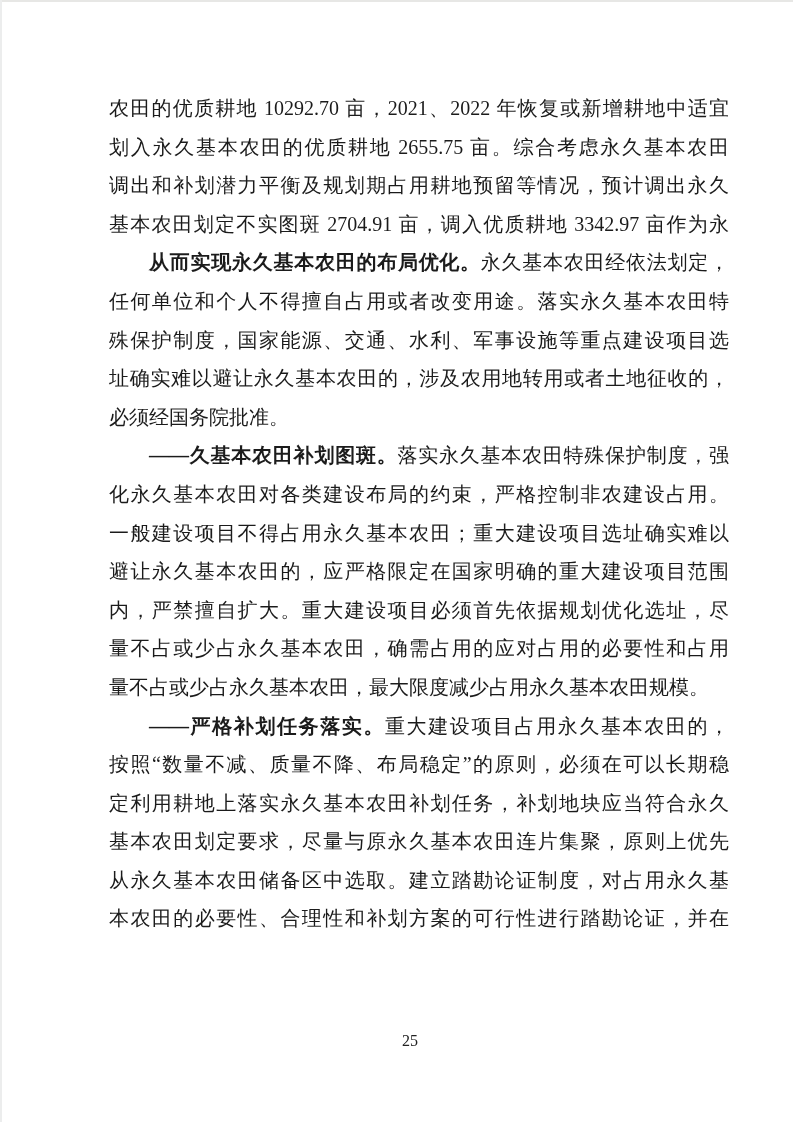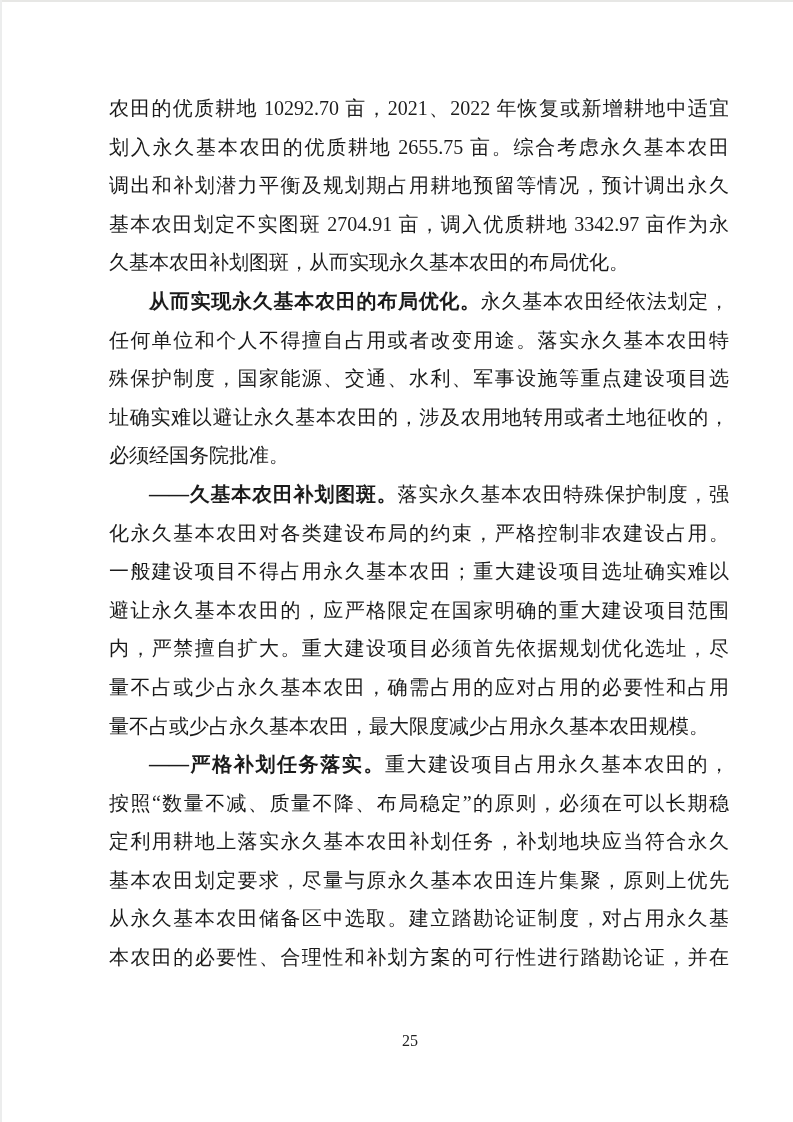--- a/index.html
+++ b/index.html
@@ -60,21 +60,20 @@
 <div class="edge-top"></div>
 <div class="edge-left"></div>
 
 <div class="text-block">
 
   <div class="para">
     <div class="line">农田的优质耕地 10292.70 亩，2021、2022 年恢复或新增耕地中适宜</div>
     <div class="line">划入永久基本农田的优质耕地 2655.75 亩。综合考虑永久基本农田</div>
     <div class="line">调出和补划潜力平衡及规划期占用耕地预留等情况，预计调出永久</div>
     <div class="line">基本农田划定不实图斑 2704.91 亩，调入优质耕地 3342.97 亩作为永</div>
-    <div class="line end">久基本农田补划图斑，从而实现永久基本农田的布局优化。</div>
   </div>
 
   <div class="para">
     <div class="line indent"><span class="lead">从而实现永久基本农田的布局优化。</span><span>永久基本农田经依法划定，</span></div>
     <div class="line">任何单位和个人不得擅自占用或者改变用途。落实永久基本农田特</div>
     <div class="line">殊保护制度，国家能源、交通、水利、军事设施等重点建设项目选</div>
     <div class="line">址确实难以避让永久基本农田的，涉及农用地转用或者土地征收的，</div>
     <div class="line end">必须经国务院批准。</div>
   </div>
 

